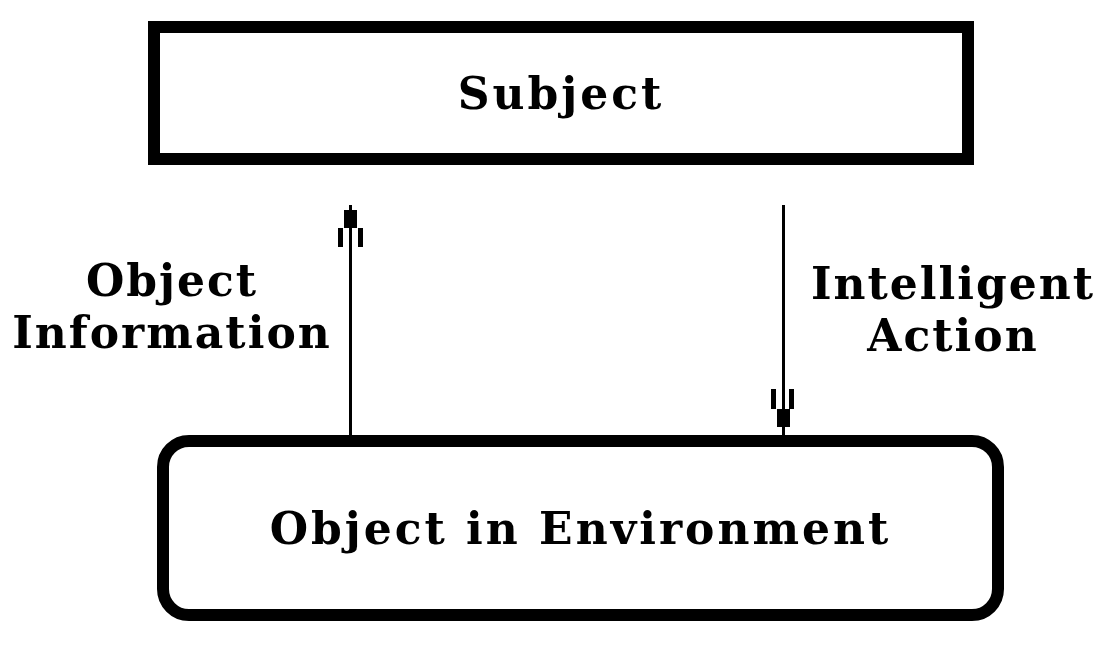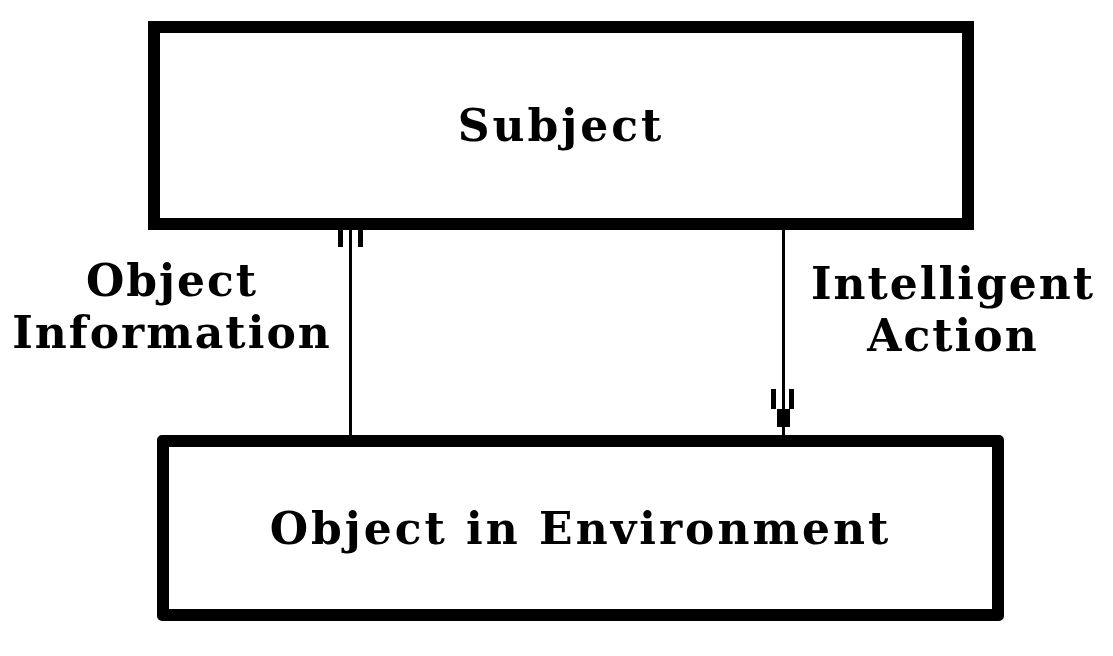--- a/index.html
+++ b/index.html
@@ -32,30 +32,30 @@
     justify-content: center;
     font-weight: bold;
     font-size: 44px;
     letter-spacing: 3px;
     text-align: center;
   }
   .subject-box {
     left: 148px;
     top: 21px;
     width: 826px;
-    height: 209px;
+    height: 144px;
     border: 12px solid #000000;
   }
   .environment-box {
     left: 157px;
     top: 435px;
     width: 847px;
     height: 186px;
     border: 12px solid #000000;
-    border-radius: 5px;
+    border-radius: 32px;
   }
   .edge-label {
     position: absolute;
     font-weight: bold;
     font-size: 44px;
     line-height: 52px;
     letter-spacing: 2px;
     text-align: center;
     white-space: pre-line;
   }

